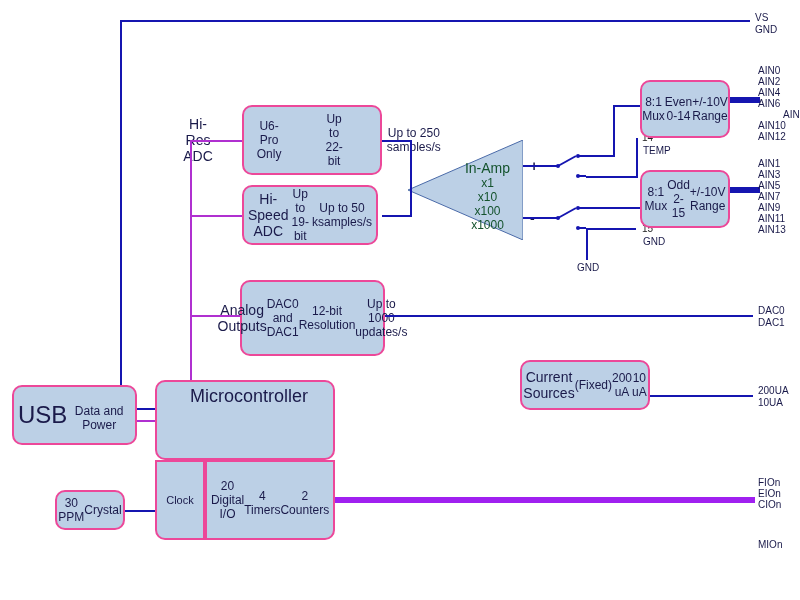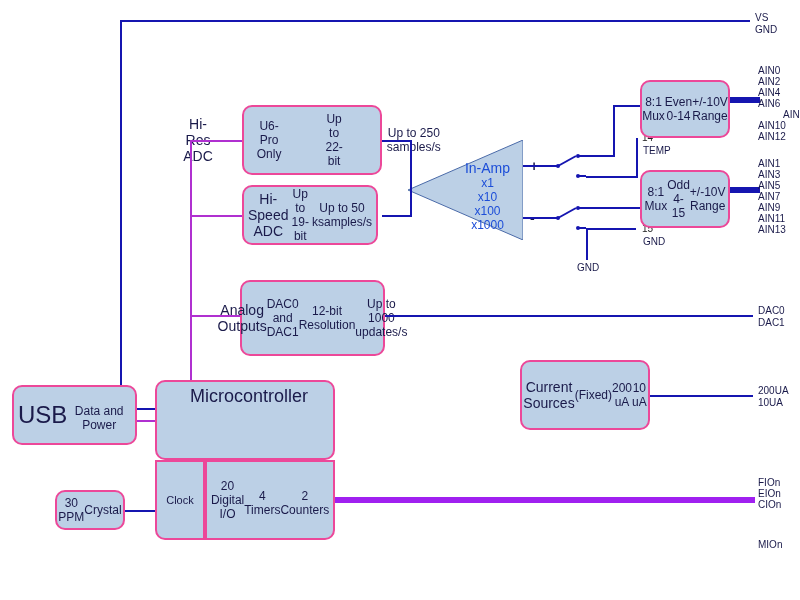--- a/index.html
+++ b/index.html
@@ -64,21 +64,21 @@
 
 <div class="box" style="left:242px; top:185px; width:136px; height:60px;">
   <div class="title">Hi-Speed ADC</div>
   <div>Up to 19-bit</div>
   <div>Up to 50 ksamples/s</div>
 </div>
 
 <svg style="position:absolute; left:408px; top:140px;" width="115" height="100">
   <polygon points="0,50 115,0 115,100" fill="#bcd0e6" stroke="#4a6aa8" stroke-width="1"></polygon>
 </svg>
-<div style="position:absolute; left:450px; top:160px; width:75px; text-align:center; font-size:12px; color:#1d4ed8;">
+<div style="position:absolute; left:450px; top:160px; width:75px; text-align:center; font-size:12px; color:#14532d;">
   <div class="title" style="font-size:14px;">In-Amp</div>
   <div>x1</div>
   <div>x10</div>
   <div>x100</div>
   <div>x1000</div>
 </div>
 <div style="position:absolute; left:530px; top:158px; font-size:14px; font-weight:bold; color:#1a1a4a;">+</div>
 <div style="position:absolute; left:530px; top:210px; font-size:14px; font-weight:bold; color:#1a1a4a;">-</div>
 
 <div class="line line-h" style="left:382px; top:140px; width:30px;"></div>
@@ -137,21 +137,21 @@
   <div class="pinlabel" style="position:static;">AIN2</div>
   <div class="pinlabel" style="position:static;">AIN4</div>
   <div class="pinlabel" style="position:static;">AIN6</div>
   <div class="pinlabel" style="position:static;margin-left:25px;">AIN8</div>
   <div class="pinlabel" style="position:static;">AIN10</div>
   <div class="pinlabel" style="position:static;">AIN12</div>
 </div>
 
 <div class="box" style="left:640px; top:170px; width:90px; height:58px;">
   <div>8:1 Mux</div>
-  <div>Odd 4-15</div>
+  <div>Odd 2-15</div>
   <div>+/-10V Range</div>
 </div>
 <div class="line-thick" style="position:absolute; left:730px; top:187px; width:30px;"></div>
 <div style="position:absolute; left:758px; top:158px;">
   <div class="pinlabel" style="position:static;">AIN1</div>
   <div class="pinlabel" style="position:static;">AIN3</div>
   <div class="pinlabel" style="position:static;">AIN5</div>
   <div class="pinlabel" style="position:static;">AIN7</div>
   <div class="pinlabel" style="position:static;">AIN9</div>
   <div class="pinlabel" style="position:static;">AIN11</div>
@@ -161,21 +161,21 @@
 <div class="box" style="left:240px; top:280px; width:145px; height:76px;">
   <div class="title">Analog Outputs</div>
   <div>DAC0 and DAC1</div>
   <div>12-bit Resolution</div>
   <div>Up to 1000 updates/s</div>
 </div>
 <div class="line line-h" style="left:385px; top:315px; width:368px;"></div>
 <div class="pinlabel" style="left:758px; top:305px;">DAC0</div>
 <div class="pinlabel" style="left:758px; top:317px;">DAC1</div>
 
-<div class="box" style="left:520px; top:360px; width:130px; height:70px;">
+<div class="box" style="left:520px; top:360px; width:130px; height:50px;">
   <div class="title">Current Sources</div>
   <div>(Fixed)</div>
   <div>200 uA</div>
   <div>10 uA</div>
 </div>
 <div class="line line-h" style="left:650px; top:395px; width:103px;"></div>
 <div class="pinlabel" style="left:758px; top:385px;">200UA</div>
 <div class="pinlabel" style="left:758px; top:397px;">10UA</div>
 
 <div class="box" style="left:12px; top:385px; width:125px; height:60px;">

